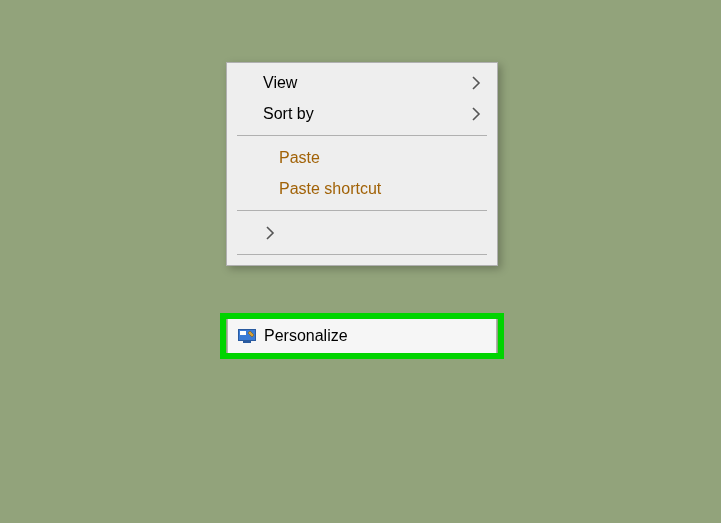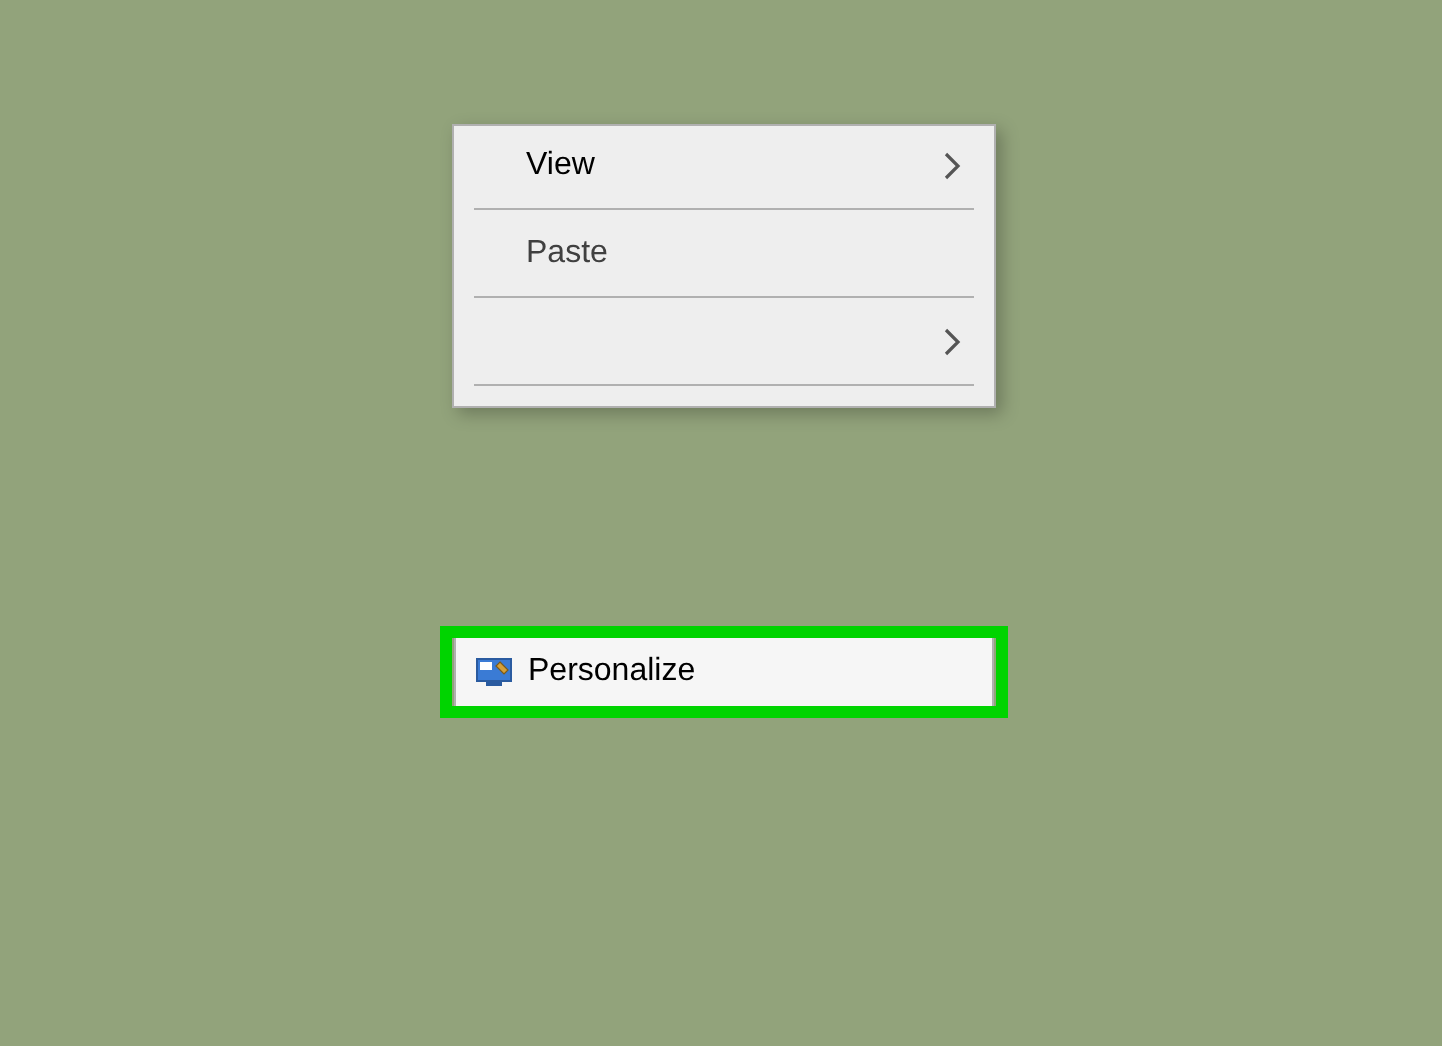--- a/index.html
+++ b/index.html
@@ -23,21 +23,20 @@
     border: 1px solid #b0b0b0;
     box-shadow: 3px 3px 8px rgba(0,0,0,0.25);
     padding: 4px 0;
   }
   .menu-item {
     display: flex;
     align-items: center;
     height: 31px;
     padding: 0 14px 0 10px;
     position: relative;
-    justify-content: flex-end;
   }
   .menu-item .icon-slot {
     width: 26px;
     display: flex;
     align-items: center;
     justify-content: flex-start;
     flex-shrink: 0;
   }
   .menu-item .label {
     flex: 1;
@@ -45,21 +44,22 @@
     line-height: 1;
   }
   .menu-item .chevron {
     width: 14px;
     display: flex;
     align-items: center;
     justify-content: center;
     flex-shrink: 0;
   }
   .menu-item.disabled .label {
-    color: #404040;
+    color: #a16207;
+    margin-left: 16px;
   }
   .separator {
     height: 1px;
     background: #b0b0b0;
     margin: 6px 10px;
   }
   .highlight-frame {
     position: absolute;
     left: 220px;
     top: 313px;
@@ -105,30 +105,44 @@
   <div class="menu-item">
     <span class="icon-slot"></span>
     <span class="label">View</span>
     <span class="chevron">
       <svg width="10" height="14" viewBox="0 0 10 14">
           <path d="M2 1 L8 7 L2 13" fill="none" stroke="#555" stroke-width="1.6"></path>
         </svg>
     </span>
   </div>
 
+  <div class="menu-item">
+    <span class="icon-slot"></span>
+    <span class="label">Sort by</span>
+    <span class="chevron">
+      <svg width="10" height="14" viewBox="0 0 10 14">
+          <path d="M2 1 L8 7 L2 13" fill="none" stroke="#555" stroke-width="1.6"></path>
+        </svg>
+    </span>
+  </div>
 
 
   <div class="separator"></div>
 
   <div class="menu-item disabled">
     <span class="icon-slot"></span>
     <span class="label">Paste</span>
     <span class="chevron"></span>
   </div>
 
+  <div class="menu-item disabled">
+    <span class="icon-slot"></span>
+    <span class="label">Paste shortcut</span>
+    <span class="chevron"></span>
+  </div>
 
   <div class="separator"></div>
 
   <div class="menu-item">
     <span class="icon-slot"></span>
     <span class="chevron">
       <svg width="10" height="14" viewBox="0 0 10 14">
           <path d="M2 1 L8 7 L2 13" fill="none" stroke="#555" stroke-width="1.6"></path>
         </svg>
     </span>

